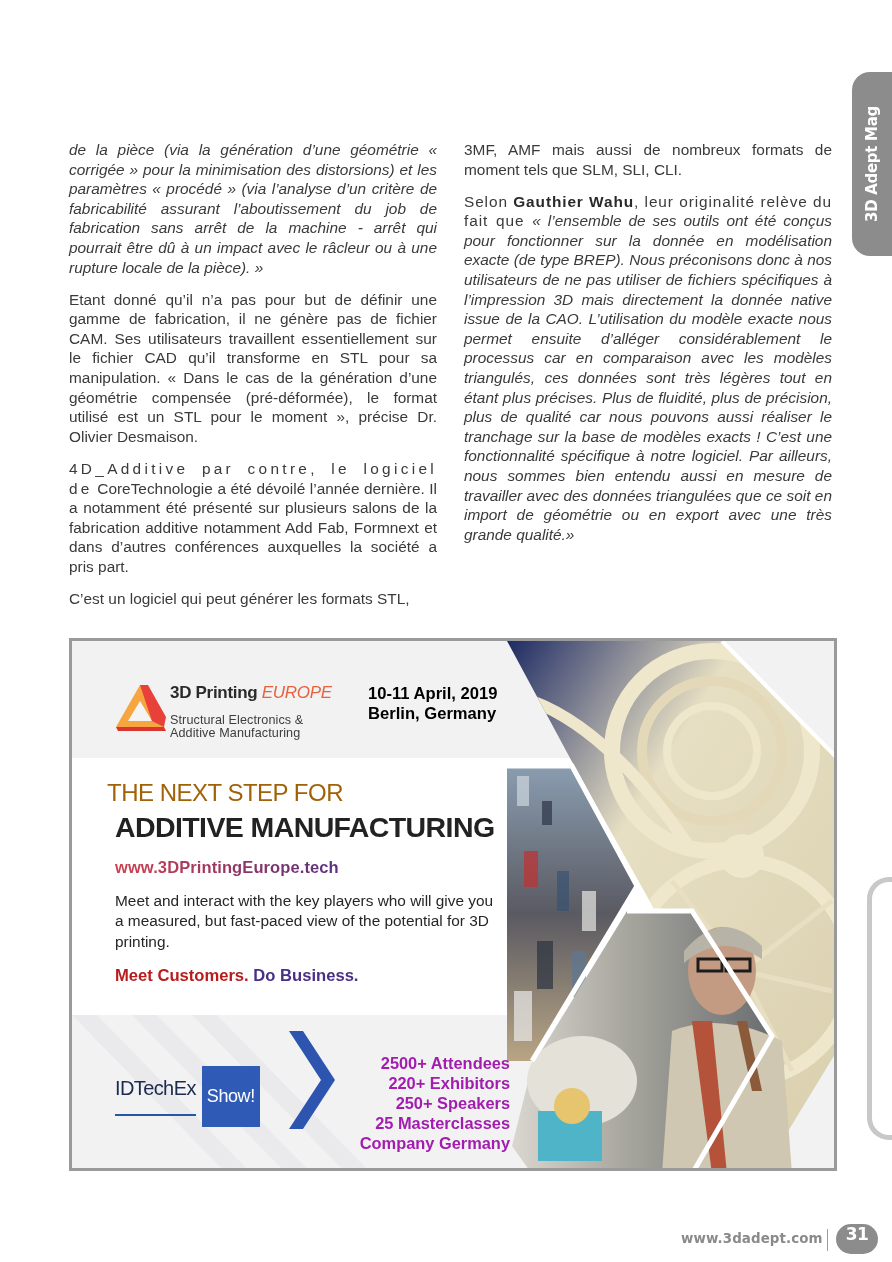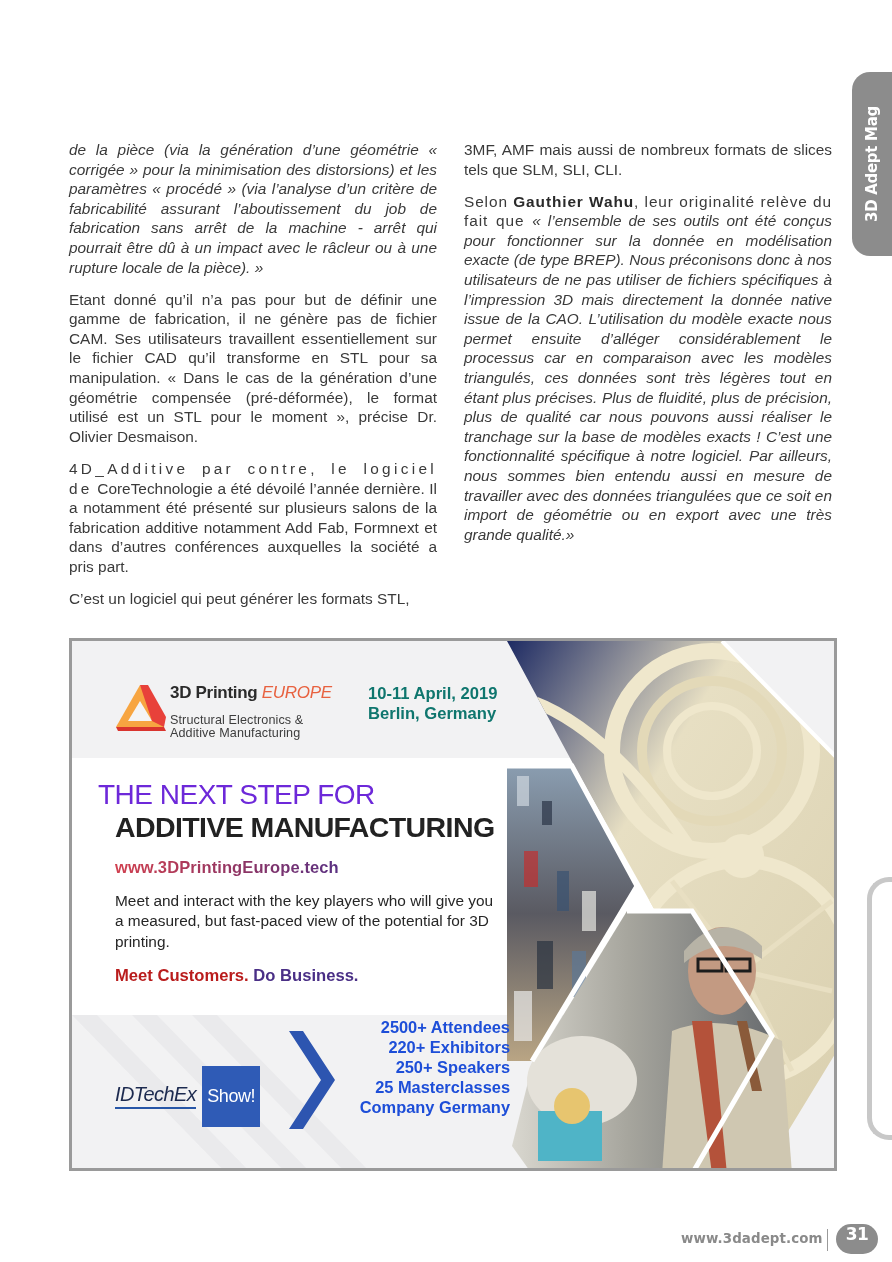--- a/index.html
+++ b/index.html
@@ -42,36 +42,36 @@
   }
   .ad-top-band { position: absolute; left: 0; top: 0; width: 768px; height: 117px; background: #f2f2f3; }
   .ad-mid { position: absolute; left: 0; top: 117px; width: 768px; height: 257px; background: #ffffff; }
   .ad-bottom-band { position: absolute; left: 0; top: 374px; width: 768px; height: 160px; background: #f2f2f3; }
 
   .logo { position: absolute; left: 42px; top: 42px; width: 52px; height: 48px; }
   .brand { position: absolute; left: 98px; top: 42px; }
   .brand-title { font-size: 17px; font-weight: bold; color: #2b2b2b; letter-spacing: -0.3px; }
   .brand-title .eu { font-weight: normal; color: #e8613f; font-style: italic; }
   .brand-sub { font-size: 12.6px; line-height: 13px; color: #3d3d3d; margin-top: 11px; letter-spacing: 0.1px; }
-  .event-date { position: absolute; left: 296px; top: 43px; text-align: left; font-weight: bold; font-size: 16.6px; line-height: 20px; color: #0f766e; }
-
-  .headline1 { position: absolute; left: 26px; top: 138px; font-size: 28px; color: #6d28d9; letter-spacing: -0.5px; font-weight: normal; }
+  .event-date { position: absolute; left: 296px; top: 43px; text-align: left; font-weight: bold; font-size: 16.6px; line-height: 20px; color: #000000; }
+
+  .headline1 { position: absolute; left: 35px; top: 138px; font-size: 24px; color: #a16207; letter-spacing: -0.5px; font-weight: normal; }
   .headline2 { position: absolute; left: 43px; top: 170px; font-size: 28.5px; font-weight: bold; color: #222222; letter-spacing: -0.6px; }
   .ad-url { position: absolute; left: 43px; top: 217px; font-size: 16.5px; font-weight: bold; color: #8e3561; letter-spacing: 0.1px;
     background: linear-gradient(90deg, #d1404f 0%, #8a3466 60%, #5a3183 100%); -webkit-background-clip: text; background-clip: text; color: transparent; }
   .ad-desc { position: absolute; left: 43px; top: 250px; width: 390px; font-size: 15.4px; line-height: 20.4px; color: #262626; }
   .ad-cta { position: absolute; left: 43px; top: 325px; font-size: 16.6px; font-weight: bold; }
   .ad-cta .c1 { color: #b91c1c; }
   .ad-cta .c2 { color: #4a2f86; }
 
   .idtechex { position: absolute; left: 43px; top: 425px; display: flex; align-items: center; }
-  .idtechex-word { font-size: 20px; color: #1c2a4f; border-bottom: 2px solid #2756a7; letter-spacing: -0.6px; line-height: 20px; padding-bottom: 3px; font-style: italic; }
+  .idtechex-word { font-size: 20px; color: #1c2a4f; border-bottom: 2px solid #2756a7; letter-spacing: -0.6px; line-height: 20px; padding-bottom: 16px; }
   .show-badge { background: #2f5bb6; color: #ffffff; font-size: 18px; padding: 20px 5px; margin-left: 6px; letter-spacing: -0.4px; }
   .chevron { position: absolute; left: 217px; top: 390px; width: 46px; height: 98px; }
-  .stats { position: absolute; left: 266px; top: 376px; width: 172px; text-align: right; font-weight: bold; font-size: 16.4px; line-height: 20px; color: #1d4ed8; }
+  .stats { position: absolute; left: 266px; top: 412px; width: 172px; text-align: right; font-weight: bold; font-size: 16.4px; line-height: 20px; color: #a21caf; }
 
   
   .photo-area { position: absolute; left: 0; top: 0; width: 768px; height: 533px; }
 </style>
 </head>
 <body>
 
 <div class="side-tab">
   <div class="side-tab-label">
       <span>3D Adept Mag</span>
@@ -80,21 +80,21 @@
 <div class="side-bracket"></div>
 
 <div class="col col-left">
   <p class="it">de la pièce (via la génération d’une géométrie « corrigée » pour la minimisation des distorsions) et les paramètres « procédé » (via l’analyse d’un critère de fabricabilité assurant l’aboutissement du job de fabrication sans arrêt de la machine - arrêt qui pourrait être dû à un impact avec le râcleur ou à une rupture locale de la pièce). »</p>
   <p>Etant donné qu’il n’a pas pour but de définir une gamme de fabrication, il ne génère pas de fichier CAM. Ses utilisateurs travaillent essentiellement sur le fichier CAD qu’il transforme en STL pour sa manipulation. « Dans le cas de la génération d’une géométrie compensée (pré-déformée), le format utilisé est un STL pour le moment », précise Dr. Olivier Desmaison.</p>
   <p><span class="spaced-wide">4D_Additive par contre, le logiciel de</span> <span>CoreTechnologie a été dévoilé l’année dernière. Il a notamment été présenté sur plusieurs salons de la fabrication additive notamment Add Fab, Formnext et dans d’autres conférences auxquelles la société a pris part.</span></p>
   <p>C’est un logiciel qui peut générer les formats STL,</p>
 </div>
 
 <div class="col col-right">
-  <p>3MF, AMF mais aussi de nombreux formats de slices tels que SLM, SLI, CLI.</p>
+  <p>3MF, AMF mais aussi de nombreux formats de moment tels que SLM, SLI, CLI.</p>
   <p><span class="spaced">Selon </span><span class="b spaced">Gauthier Wahu</span><span class="spaced">, leur originalité relève du fait que </span><span class="it">« l’ensemble de ses outils ont été conçus pour fonctionner sur la donnée en modélisation exacte (de type BREP). Nous préconisons donc à nos utilisateurs de ne pas utiliser de fichiers spécifiques à l’impression 3D mais directement la donnée native issue de la CAO. L’utilisation du modèle exacte nous permet ensuite d’alléger considérablement le processus car en comparaison avec les modèles triangulés, ces données sont très légères tout en étant plus précises. Plus de fluidité, plus de précision, plus de qualité car nous pouvons aussi réaliser le tranchage sur la base de modèles exacts ! C’est une fonctionnalité spécifique à notre logiciel. Par ailleurs, nous sommes bien entendu aussi en mesure de travailler avec des données triangulées que ce soit en import de géométrie ou en export avec une très grande qualité.»</span></p>
 </div>
 
 <div class="ad">
   <div class="ad-top-band"></div>
   <div class="ad-mid"></div>
   <div class="ad-bottom-band"></div>
 
   <svg class="photo-area" viewBox="0 0 768 533" width="768" height="533">
     <defs>

